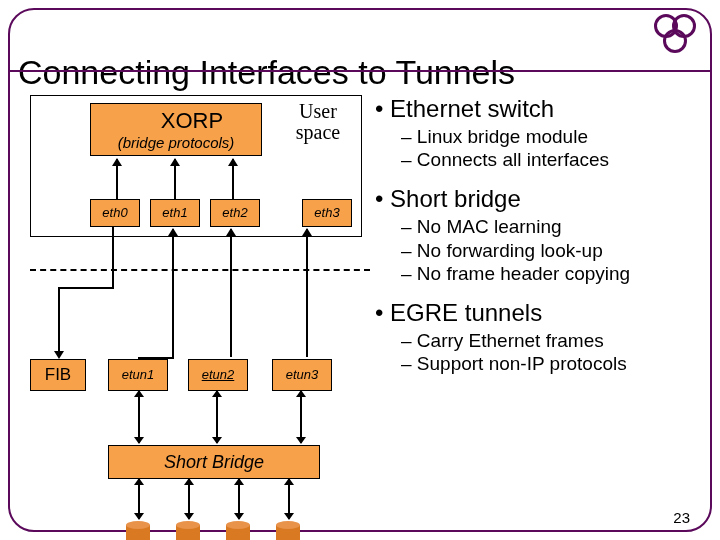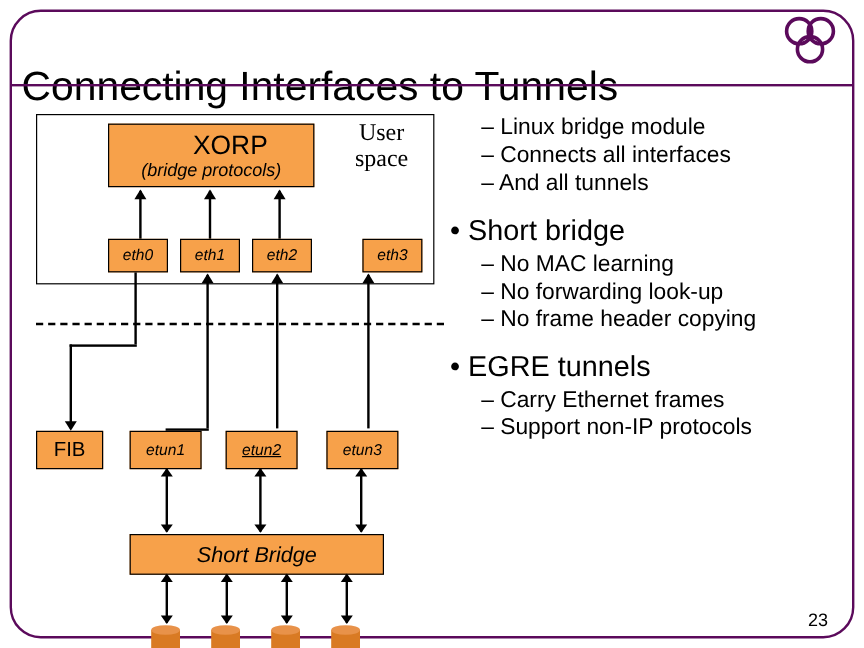--- a/index.html
+++ b/index.html
@@ -191,23 +191,23 @@
     </div>
   <div class="cyl" style="left:246px;">
       <div class="body"></div>
       <div class="top"></div>
     </div>
 
   <div class="os-label">OS</div>
 </div>
 
 <div class="bullets" id="bullets">
+    <div class="b1">• Ethernet switch</div>
     <div class="b2">– Linux bridge module</div>
     <div class="b2">– Connects all interfaces</div>
-    <div class="b2">– And all tunnels</div>
     <div class="gap"></div>
     <div class="b1">• Short bridge</div>
     <div class="b2">– No MAC learning</div>
     <div class="b2">– No forwarding look-up</div>
     <div class="b2">– No frame header copying</div>
     <div class="gap"></div>
     <div class="b1">• EGRE tunnels</div>
     <div class="b2">– Carry Ethernet frames</div>
     <div class="b2">– Support non-IP protocols</div>
   </div>

